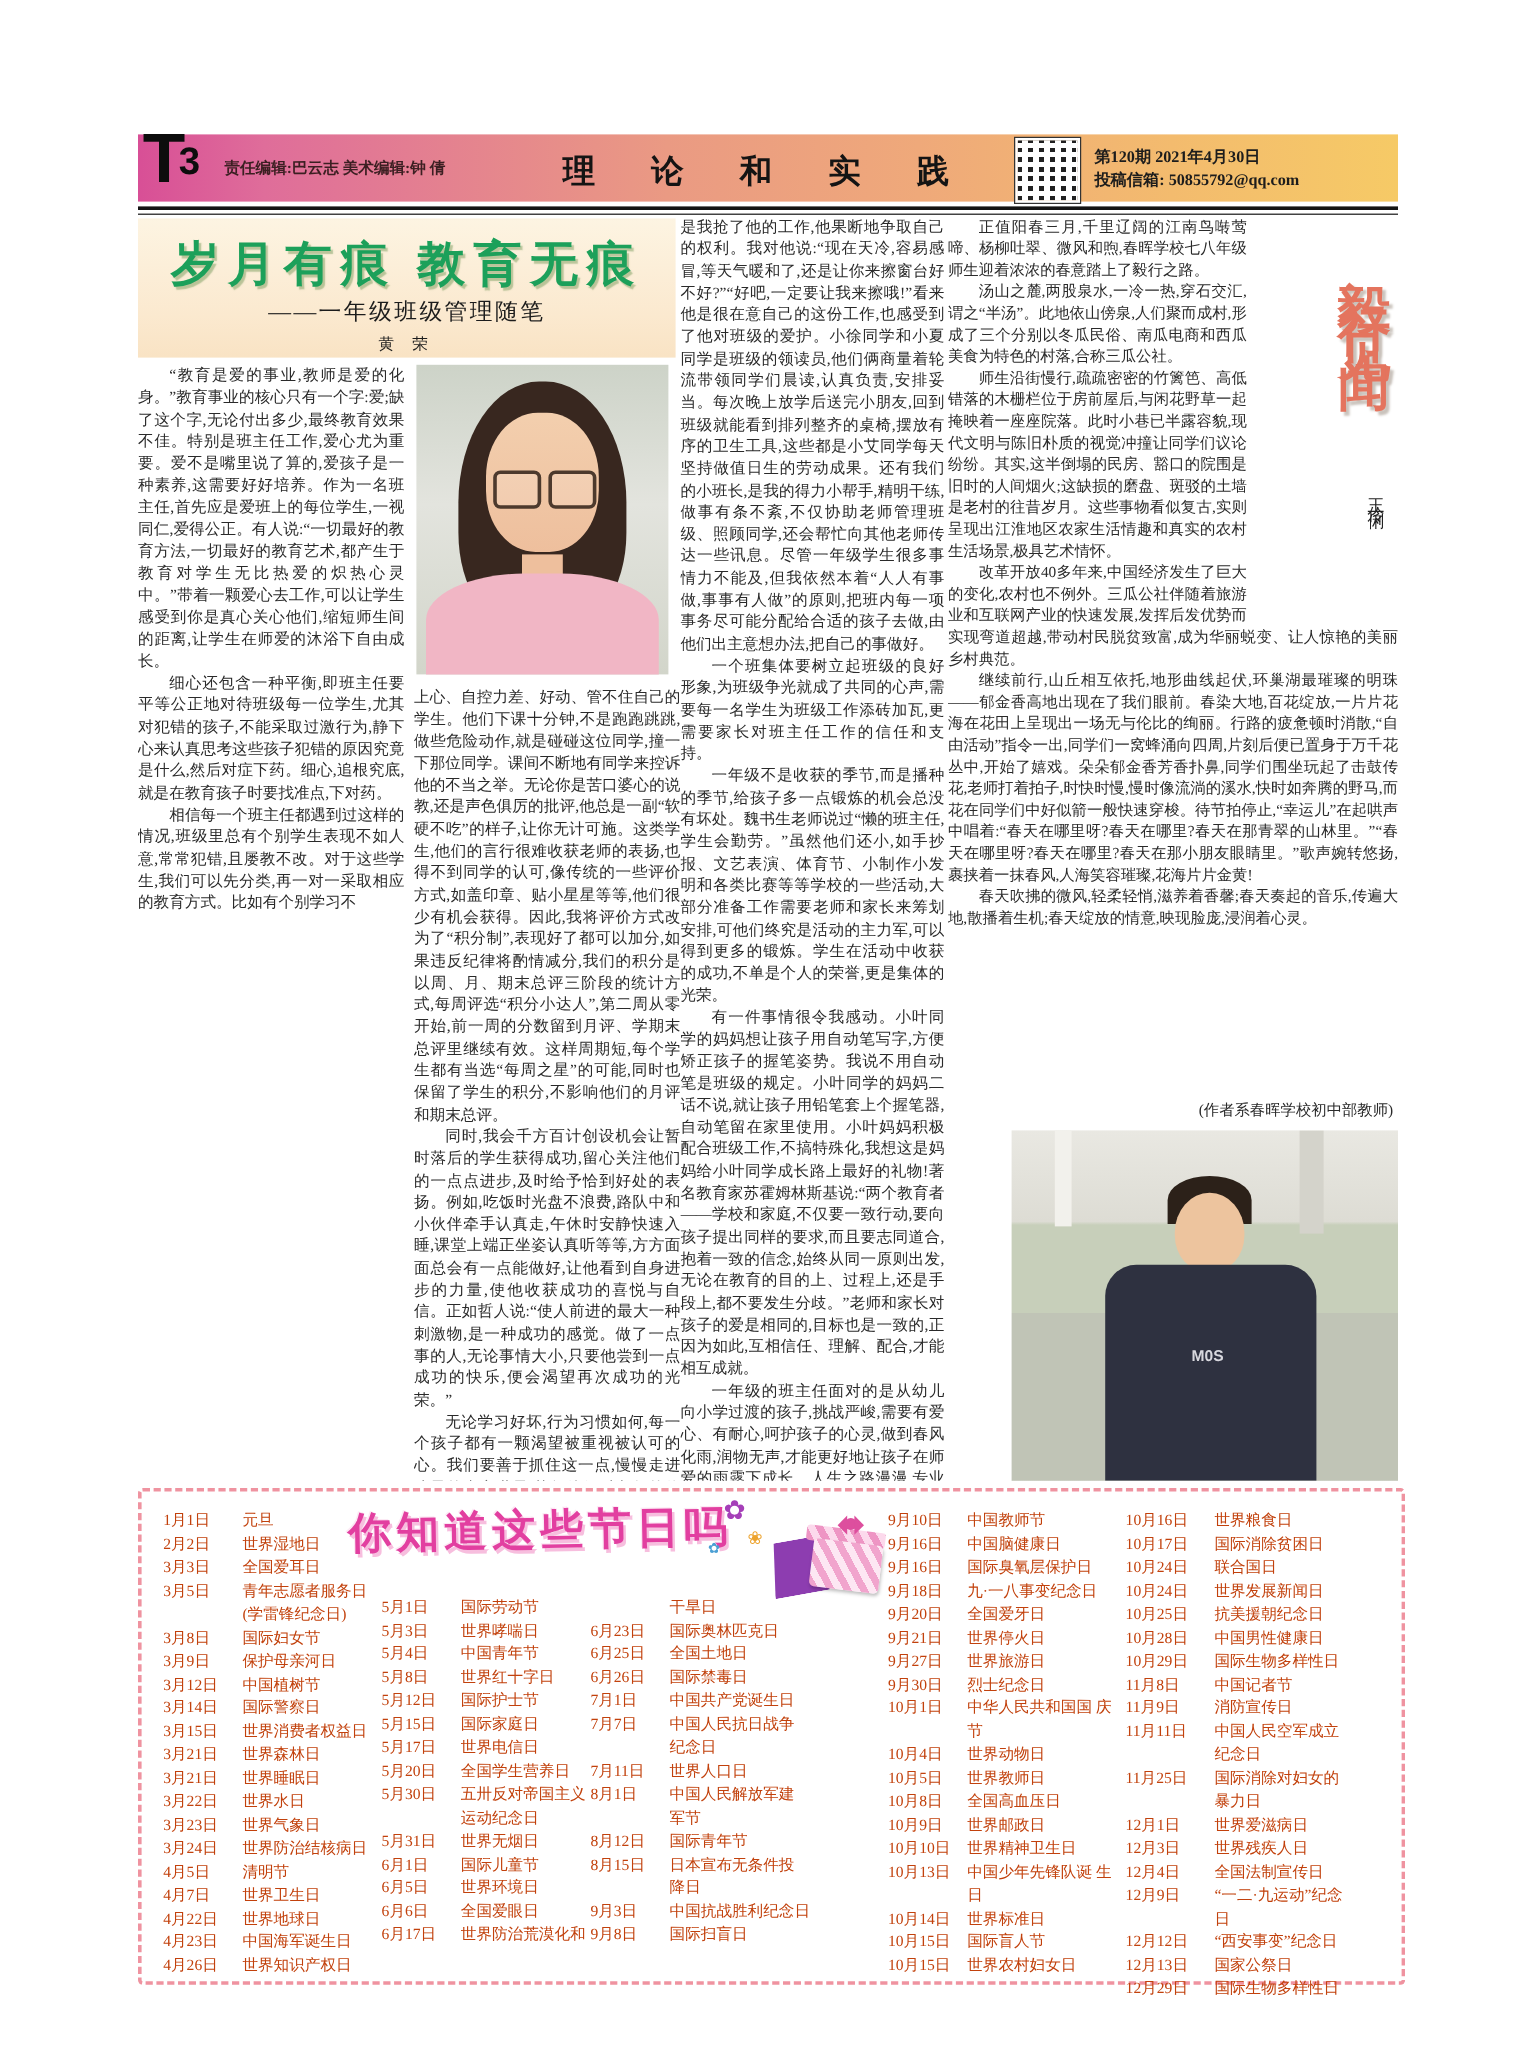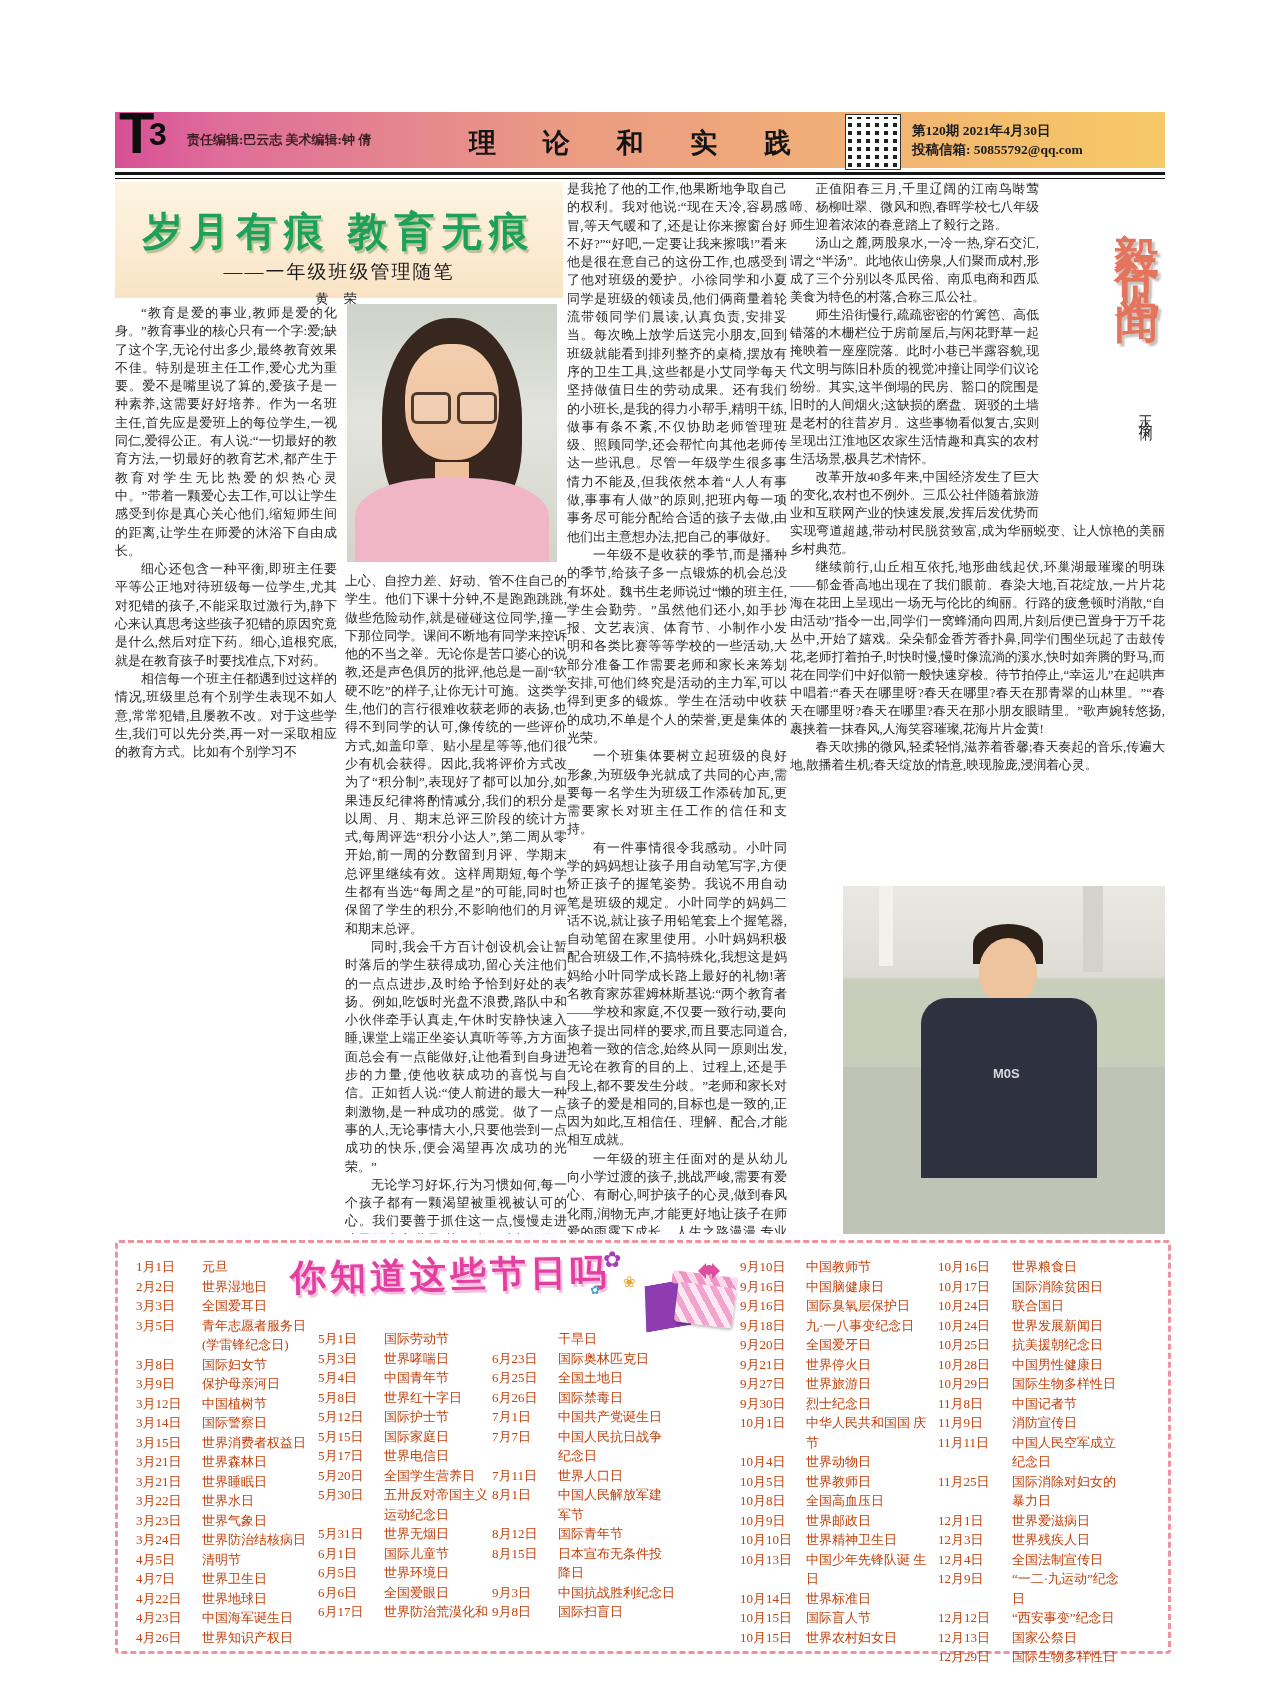--- a/index.html
+++ b/index.html
@@ -25,21 +25,21 @@
   .issue{position:absolute;right:8px;top:9px;width:245px;font-size:13.5px;font-weight:700;
     color:#1c1c1c;line-height:19px;}
   .rule{position:absolute;left:115px;top:172px;width:1050px;height:3px;
     border-top:3px solid #141414;border-bottom:1px solid #141414;}
 
   
   .art{position:absolute;left:115px;top:180px;width:1050px;height:1054px;}
 
   .a1title{position:absolute;left:0;top:2px;width:448px;height:116px;text-align:center;
     background:linear-gradient(180deg,#fdf4e2 0%,#fbe9cf 70%,#f9e3c4 100%);}
-  .a1title .big{margin-top:22px;font-size:40px;font-weight:900;letter-spacing:7px;color:#1ca05a;
+  .a1title .big{margin-top:10px;font-size:40px;font-weight:900;letter-spacing:7px;color:#1ca05a;
     text-shadow:2px 3px 1px rgba(130,160,100,.55);font-family:"Liberation Serif",serif;}
   .a1title .sub{margin-top:0;font-size:19px;color:#1c1c1c;letter-spacing:2px;}
   .a1title .auth{margin-top:5px;font-size:13px;letter-spacing:6px;color:#1c1c1c;}
 
   .coltext{position:absolute;font-size:13px;line-height:18.3px;text-align:justify;overflow:hidden;}
   .coltext p{margin:0;text-indent:2em;}
   .col1{left:0;top:124px;width:222px;height:930px;}
   .col2{left:230px;top:392px;width:222px;height:662px;}
   .col3{left:452px;top:0;width:220px;height:1054px;}
   .col2 p:first-of-type,.col3 p:first-of-type{text-indent:0;}
@@ -58,21 +58,21 @@
   
   .a2{position:absolute;left:675px;top:0;width:375px;height:1054px;}
   .a2-text{height:737px;overflow:hidden;font-size:12.8px;line-height:18px;text-align:justify;}
   .a2-text p{margin:0;text-indent:2em;}
   .vtitle{float:right;width:118px;height:332px;writing-mode:vertical-rl;margin-left:8px;
     display:flex;justify-content:flex-start;}
   .vt-main{font-size:44px;font-weight:900;color:#e4745e;letter-spacing:22px;line-height:58px;
     text-shadow:3px 3px 2px #c9c2bb;margin-top:18px;}
   .vt-auth{font-size:14px;color:#222;letter-spacing:6px;margin-top:118px;line-height:40px;}
   .a2-sig{position:absolute;right:4px;top:737px;font-size:12.8px;margin-left:32px;}
-  .photo2{position:absolute;right:0;bottom:0;width:322px;height:348px;overflow:hidden;
+  .photo2{position:absolute;right:0;bottom:0;width:322px;height:292px;overflow:hidden;
     background:linear-gradient(180deg,#e9e8e2 0%,#dddcd4 26%,#c7cfba 27% 52%,#c0c4b6 52% 100%);}
   .p2-strip{position:absolute;left:36px;top:0;width:14px;height:80px;background:#f2f1ec;}
   .p2-strip2{position:absolute;left:240px;top:0;width:20px;height:86px;background:#d4d3cb;}
   .p2-head{position:absolute;left:136px;top:52px;width:58px;height:66px;background:#edc49e;border-radius:50% 50% 46% 46%;}
   .p2-hair{position:absolute;left:130px;top:38px;width:70px;height:40px;background:#2c2119;border-radius:50% 50% 0 0;}
   .p2-body{position:absolute;left:78px;top:112px;width:176px;height:180px;background:#2e3140;border-radius:26px 26px 0 0;}
   .p2-mark{position:absolute;left:150px;top:180px;width:34px;height:46px;color:#d8d8de;
     font-family:"Liberation Sans",sans-serif;font-size:13px;font-weight:700;line-height:15px;}
 
   
@@ -157,22 +157,22 @@
     <div class="coltext col2">
 
     <p>上心、自控力差、好动、管不住自己的学生。他们下课十分钟,不是跑跑跳跳,做些危险动作,就是碰碰这位同学,撞一下那位同学。课间不断地有同学来控诉他的不当之举。无论你是苦口婆心的说教,还是声色俱厉的批评,他总是一副“软硬不吃”的样子,让你无计可施。这类学生,他们的言行很难收获老师的表扬,也得不到同学的认可,像传统的一些评价方式,如盖印章、贴小星星等等,他们很少有机会获得。因此,我将评价方式改为了“积分制”,表现好了都可以加分,如果违反纪律将酌情减分,我们的积分是以周、月、期末总评三阶段的统计方式,每周评选“积分小达人”,第二周从零开始,前一周的分数留到月评、学期末总评里继续有效。这样周期短,每个学生都有当选“每周之星”的可能,同时也保留了学生的积分,不影响他们的月评和期末总评。</p>
         <p>同时,我会千方百计创设机会让暂时落后的学生获得成功,留心关注他们的一点点进步,及时给予恰到好处的表扬。例如,吃饭时光盘不浪费,路队中和小伙伴牵手认真走,午休时安静快速入睡,课堂上端正坐姿认真听等等,方方面面总会有一点能做好,让他看到自身进步的力量,使他收获成功的喜悦与自信。正如哲人说:“使人前进的最大一种刺激物,是一种成功的感觉。做了一点事的人,无论事情大小,只要他尝到一点成功的快乐,便会渴望再次成功的光荣。”</p>
         <p>无论学习好坏,行为习惯如何,每一个孩子都有一颗渴望被重视被认可的心。我们要善于抓住这一点,慢慢走进孩子的内心世界,获得他们对老师的信任与认可。天冷的时候,我担心他受凉,自己拿着抹布擦窗台,小潮同学过来和我说:“黄老师,这是我做的事情。”原来</p>
       </div>
     <div class="coltext col3">
       <div>
 
       <p>是我抢了他的工作,他果断地争取自己的权利。我对他说:“现在天冷,容易感冒,等天气暖和了,还是让你来擦窗台好不好?”“好吧,一定要让我来擦哦!”看来他是很在意自己的这份工作,也感受到了他对班级的爱护。小徐同学和小夏同学是班级的领读员,他们俩商量着轮流带领同学们晨读,认真负责,安排妥当。每次晚上放学后送完小朋友,回到班级就能看到排列整齐的桌椅,摆放有序的卫生工具,这些都是小艾同学每天坚持做值日生的劳动成果。还有我们的小班长,是我的得力小帮手,精明干练,做事有条不紊,不仅协助老师管理班级、照顾同学,还会帮忙向其他老师传达一些讯息。尽管一年级学生很多事情力不能及,但我依然本着“人人有事做,事事有人做”的原则,把班内每一项事务尽可能分配给合适的孩子去做,由他们出主意想办法,把自己的事做好。</p>
+          <p>一个班集体要树立起班级的良好形象,为班级争光就成了共同的心声,需要每一名学生为班级工作添砖加瓦,更需要家长对班主任工作的信任和支持。</p>
           <p>一年级不是收获的季节,而是播种的季节,给孩子多一点锻炼的机会总没有坏处。魏书生老师说过“懒的班主任,学生会勤劳。”虽然他们还小,如手抄报、文艺表演、体育节、小制作小发明和各类比赛等等学校的一些活动,大部分准备工作需要老师和家长来筹划安排,可他们终究是活动的主力军,可以得到更多的锻炼。学生在活动中收获的成功,不单是个人的荣誉,更是集体的光荣。</p>
-          <p>一个班集体要树立起班级的良好形象,为班级争光就成了共同的心声,需要每一名学生为班级工作添砖加瓦,更需要家长对班主任工作的信任和支持。</p>
           <p>有一件事情很令我感动。小叶同学的妈妈想让孩子用自动笔写字,方便矫正孩子的握笔姿势。我说不用自动笔是班级的规定。小叶同学的妈妈二话不说,就让孩子用铅笔套上个握笔器,自动笔留在家里使用。小叶妈妈积极配合班级工作,不搞特殊化,我想这是妈妈给小叶同学成长路上最好的礼物!著名教育家苏霍姆林斯基说:“两个教育者——学校和家庭,不仅要一致行动,要向孩子提出同样的要求,而且要志同道合,抱着一致的信念,始终从同一原则出发,无论在教育的目的上、过程上,还是手段上,都不要发生分歧。”老师和家长对孩子的爱是相同的,目标也是一致的,正因为如此,互相信任、理解、配合,才能相互成就。</p>
           <p>一年级的班主任面对的是从幼儿向小学过渡的孩子,挑战严峻,需要有爱心、有耐心,呵护孩子的心灵,做到春风化雨,润物无声,才能更好地让孩子在师爱的雨露下成长。人生之路漫漫,专业成长的道路也是漫长而艰辛的。我想,要做一名好的班主任绝非易事,我们只有善于挖掘自己,反思自己,才能提升自己,驾驭自己,才能更好地胜任班主任工作!</p>
         </div>
 
     </div>
 
     <div class="a2">
       <div class="a2-text">
         <div class="vtitle">
           <span class="vt-main">毅行见闻</span>

